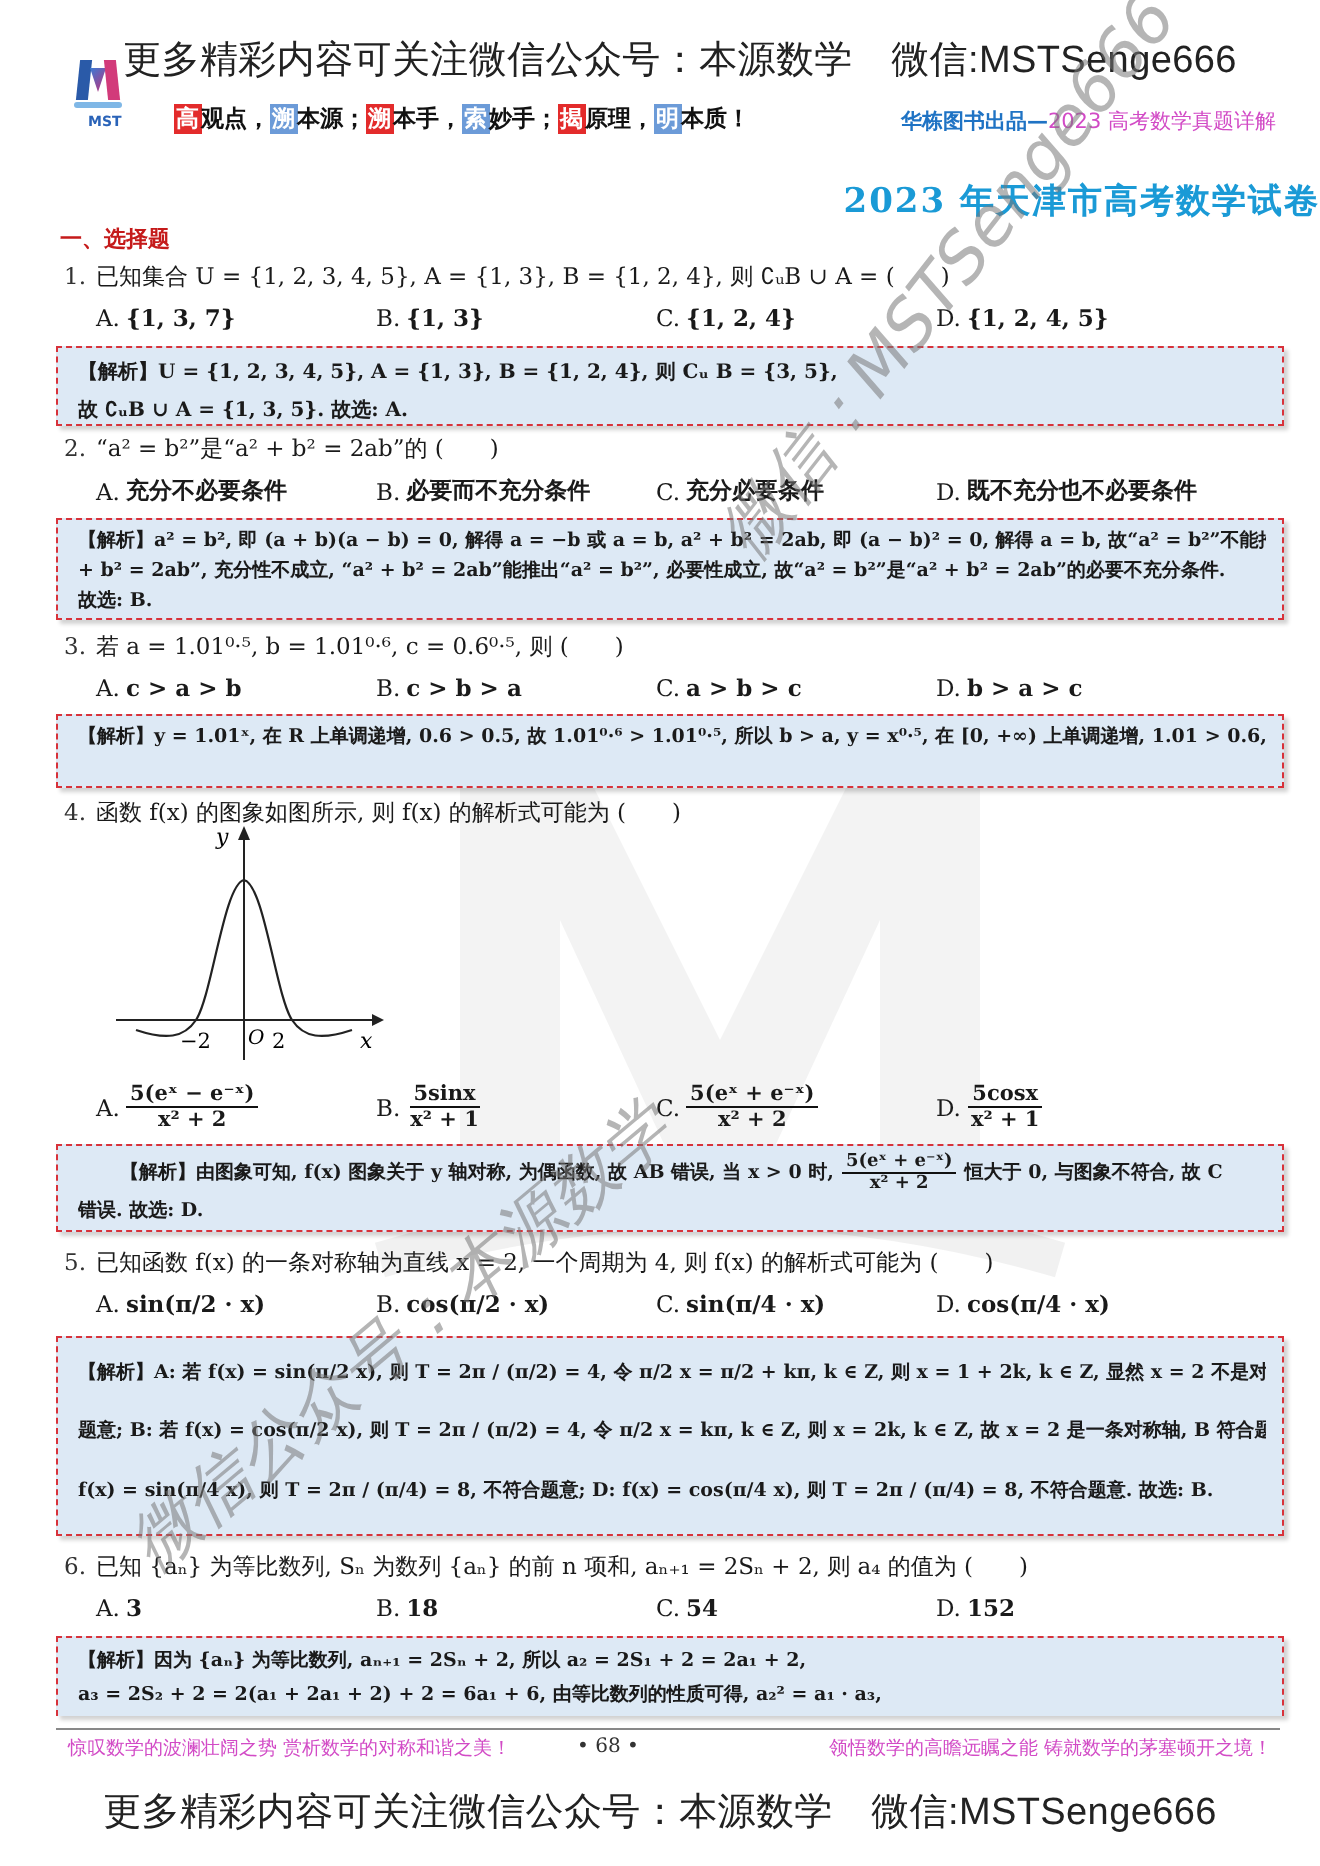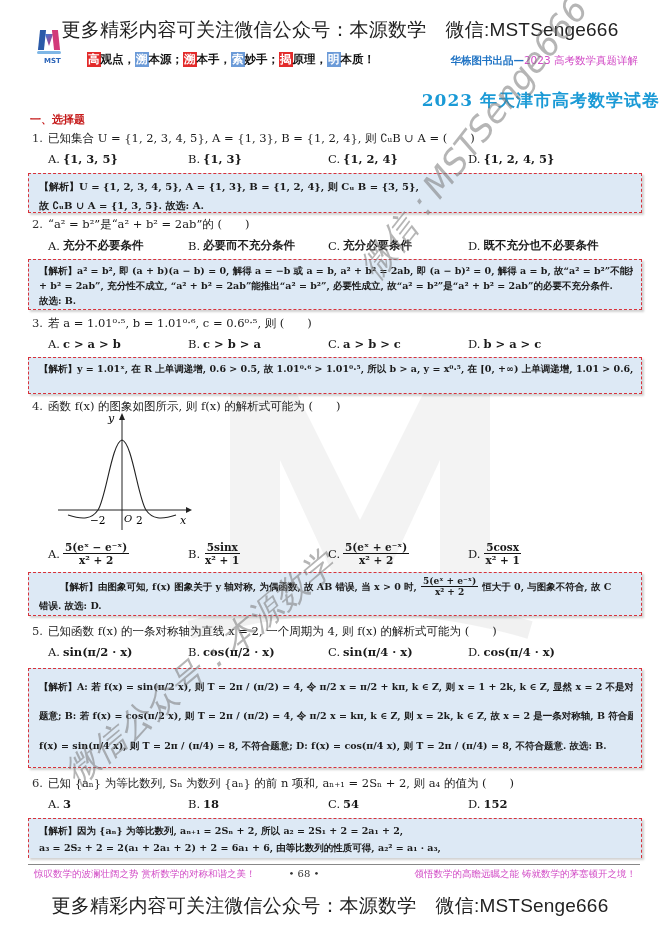--- a/index.html
+++ b/index.html
@@ -89,21 +89,21 @@
 
 <div class="title">2023 年天津市高考数学试卷</div>
 <div class="section">一、选择题</div>
 
 <div class="q" style="top:131px">
   <span class="num">1.</span><span>已知集合 U = {1, 2, 3, 4, 5}, A = {1, 3}, B = {1, 2, 4}, 则 ∁ᵤB ∪ A = (　　)</span>
 </div>
 <div class="opts" style="top:152px">
   <div class="opt">
       <span class="lbl">A.</span>
-      <span class="val">{1, 3, 5}</span>
+      <span class="val">{1, 3, 7}</span>
     </div>
   <div class="opt">
       <span class="lbl">B.</span>
       <span class="val">{1, 3}</span>
     </div>
   <div class="opt">
       <span class="lbl">C.</span>
       <span class="val">{1, 2, 4}</span>
     </div>
   <div class="opt">

